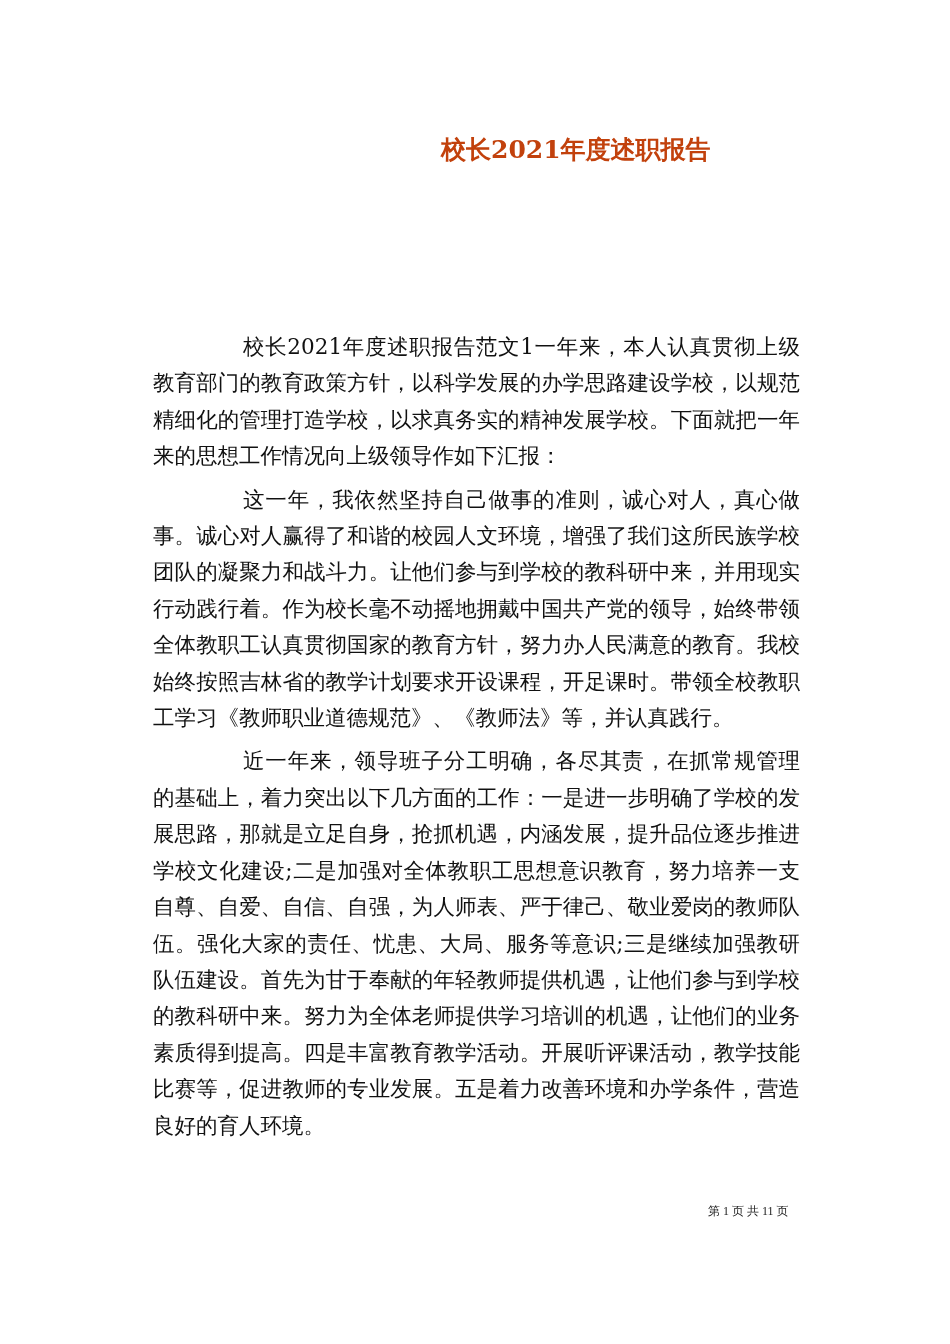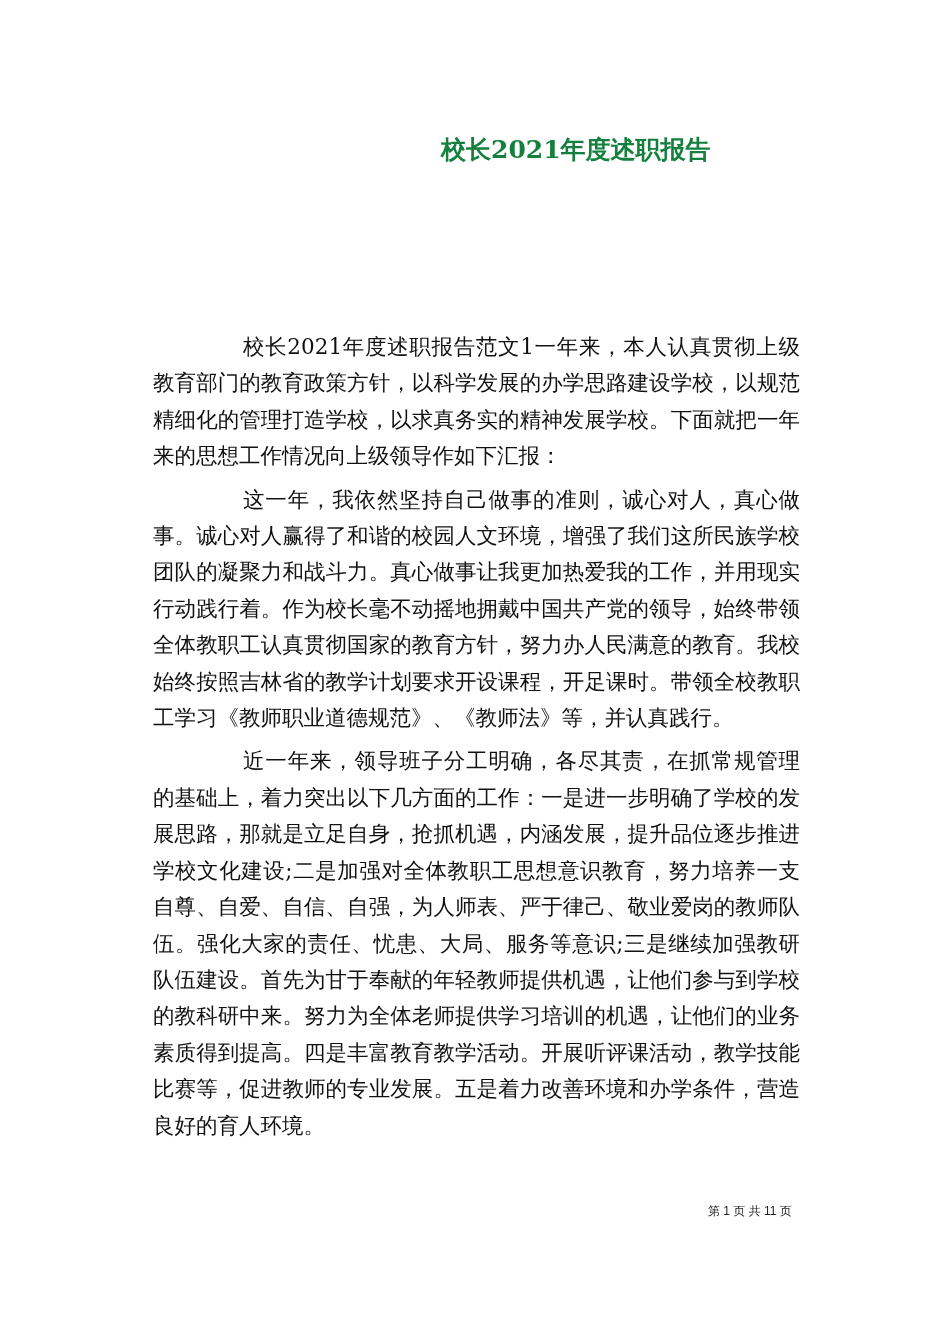--- a/index.html
+++ b/index.html
@@ -1,42 +1,42 @@
 <!DOCTYPE html>
 <html><head>
 <meta charset="utf-8">
 <style>
   html, body { margin: 0; padding: 0; background: #ffffff; }
   body { width: 950px; height: 1344px; position: relative; overflow: hidden; }
   .page { position: absolute; left: 0; top: 0; width: 950px; height: 1344px; background: #ffffff; }
   .title {
     position: absolute; left: 441px; top: 133px;
     font-family: "DejaVu Serif", "Liberation Serif", serif;
-    font-size: 25px; font-weight: bold; color: #15803d;
+    font-size: 25px; font-weight: bold; color: #c2410c;
     letter-spacing: 0px; white-space: nowrap;
   }
   .body {
     position: absolute; left: 146px; top: 322px; width: 661px;
     font-family: "DejaVu Serif", "Liberation Serif", serif;
     font-size: 21.5px; line-height: 36.4px; color: #111111;
     text-align: justify;
   }
   .para { margin: 7px; text-indent: 90px; }
   .footer {
     position: absolute; left: 708px; top: 1203px;
-    font-family: Liberation Sans, sans-serif;
+    font-family: Liberation Serif, serif;
     font-size: 12px; color: #222222; white-space: nowrap;
   }
 </style>
 </head>
 <body>
 
 <div class="page">
   <div class="title">校长2021年度述职报告</div>
 
   <div class="body">
     <p class="para">校长2021年度述职报告范文1一年来，本人认真贯彻上级教育部门的教育政策方针，以科学发展的办学思路建设学校，以规范精细化的管理打造学校，以求真务实的精神发展学校。下面就把一年来的思想工作情况向上级领导作如下汇报：</p>
-    <p class="para">这一年，我依然坚持自己做事的准则，诚心对人，真心做事。诚心对人赢得了和谐的校园人文环境，增强了我们这所民族学校团队的凝聚力和战斗力。真心做事让我更加热爱我的工作，并用现实行动践行着。作为校长毫不动摇地拥戴中国共产党的领导，始终带领全体教职工认真贯彻国家的教育方针，努力办人民满意的教育。我校始终按照吉林省的教学计划要求开设课程，开足课时。带领全校教职工学习《教师职业道德规范》、《教师法》等，并认真践行。</p>
+    <p class="para">这一年，我依然坚持自己做事的准则，诚心对人，真心做事。诚心对人赢得了和谐的校园人文环境，增强了我们这所民族学校团队的凝聚力和战斗力。让他们参与到学校的教科研中来，并用现实行动践行着。作为校长毫不动摇地拥戴中国共产党的领导，始终带领全体教职工认真贯彻国家的教育方针，努力办人民满意的教育。我校始终按照吉林省的教学计划要求开设课程，开足课时。带领全校教职工学习《教师职业道德规范》、《教师法》等，并认真践行。</p>
     <p class="para">近一年来，领导班子分工明确，各尽其责，在抓常规管理的基础上，着力突出以下几方面的工作：一是进一步明确了学校的发展思路，那就是立足自身，抢抓机遇，内涵发展，提升品位逐步推进学校文化建设;二是加强对全体教职工思想意识教育，努力培养一支自尊、自爱、自信、自强，为人师表、严于律己、敬业爱岗的教师队伍。强化大家的责任、忧患、大局、服务等意识;三是继续加强教研队伍建设。首先为甘于奉献的年轻教师提供机遇，让他们参与到学校的教科研中来。努力为全体老师提供学习培训的机遇，让他们的业务素质得到提高。四是丰富教育教学活动。开展听评课活动，教学技能比赛等，促进教师的专业发展。五是着力改善环境和办学条件，营造良好的育人环境。</p>
   </div>
 
   <div class="footer">第 1 页 共 11 页</div>
 </div>
 
 </body></html>

